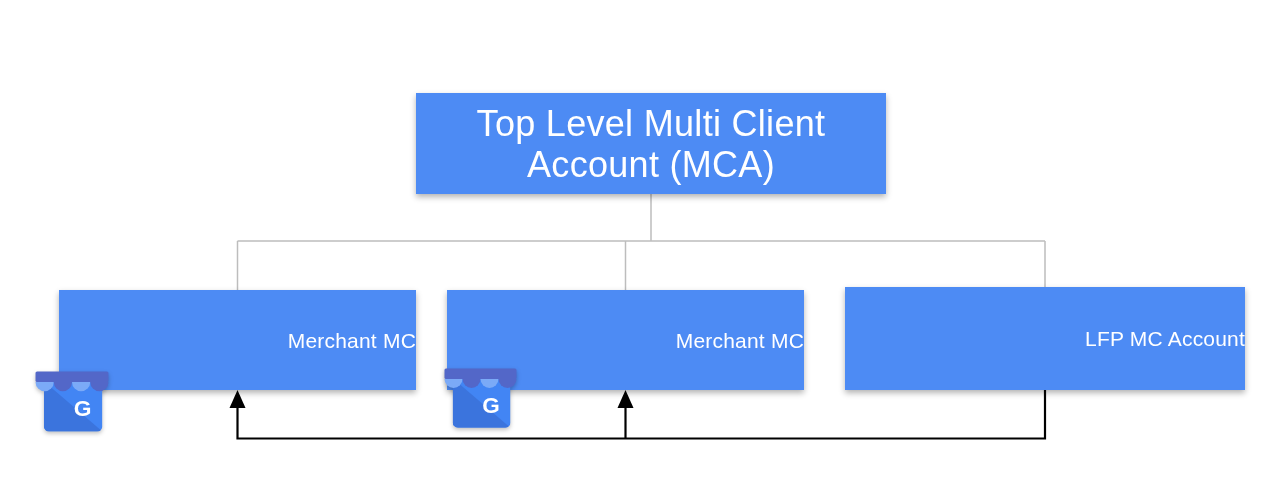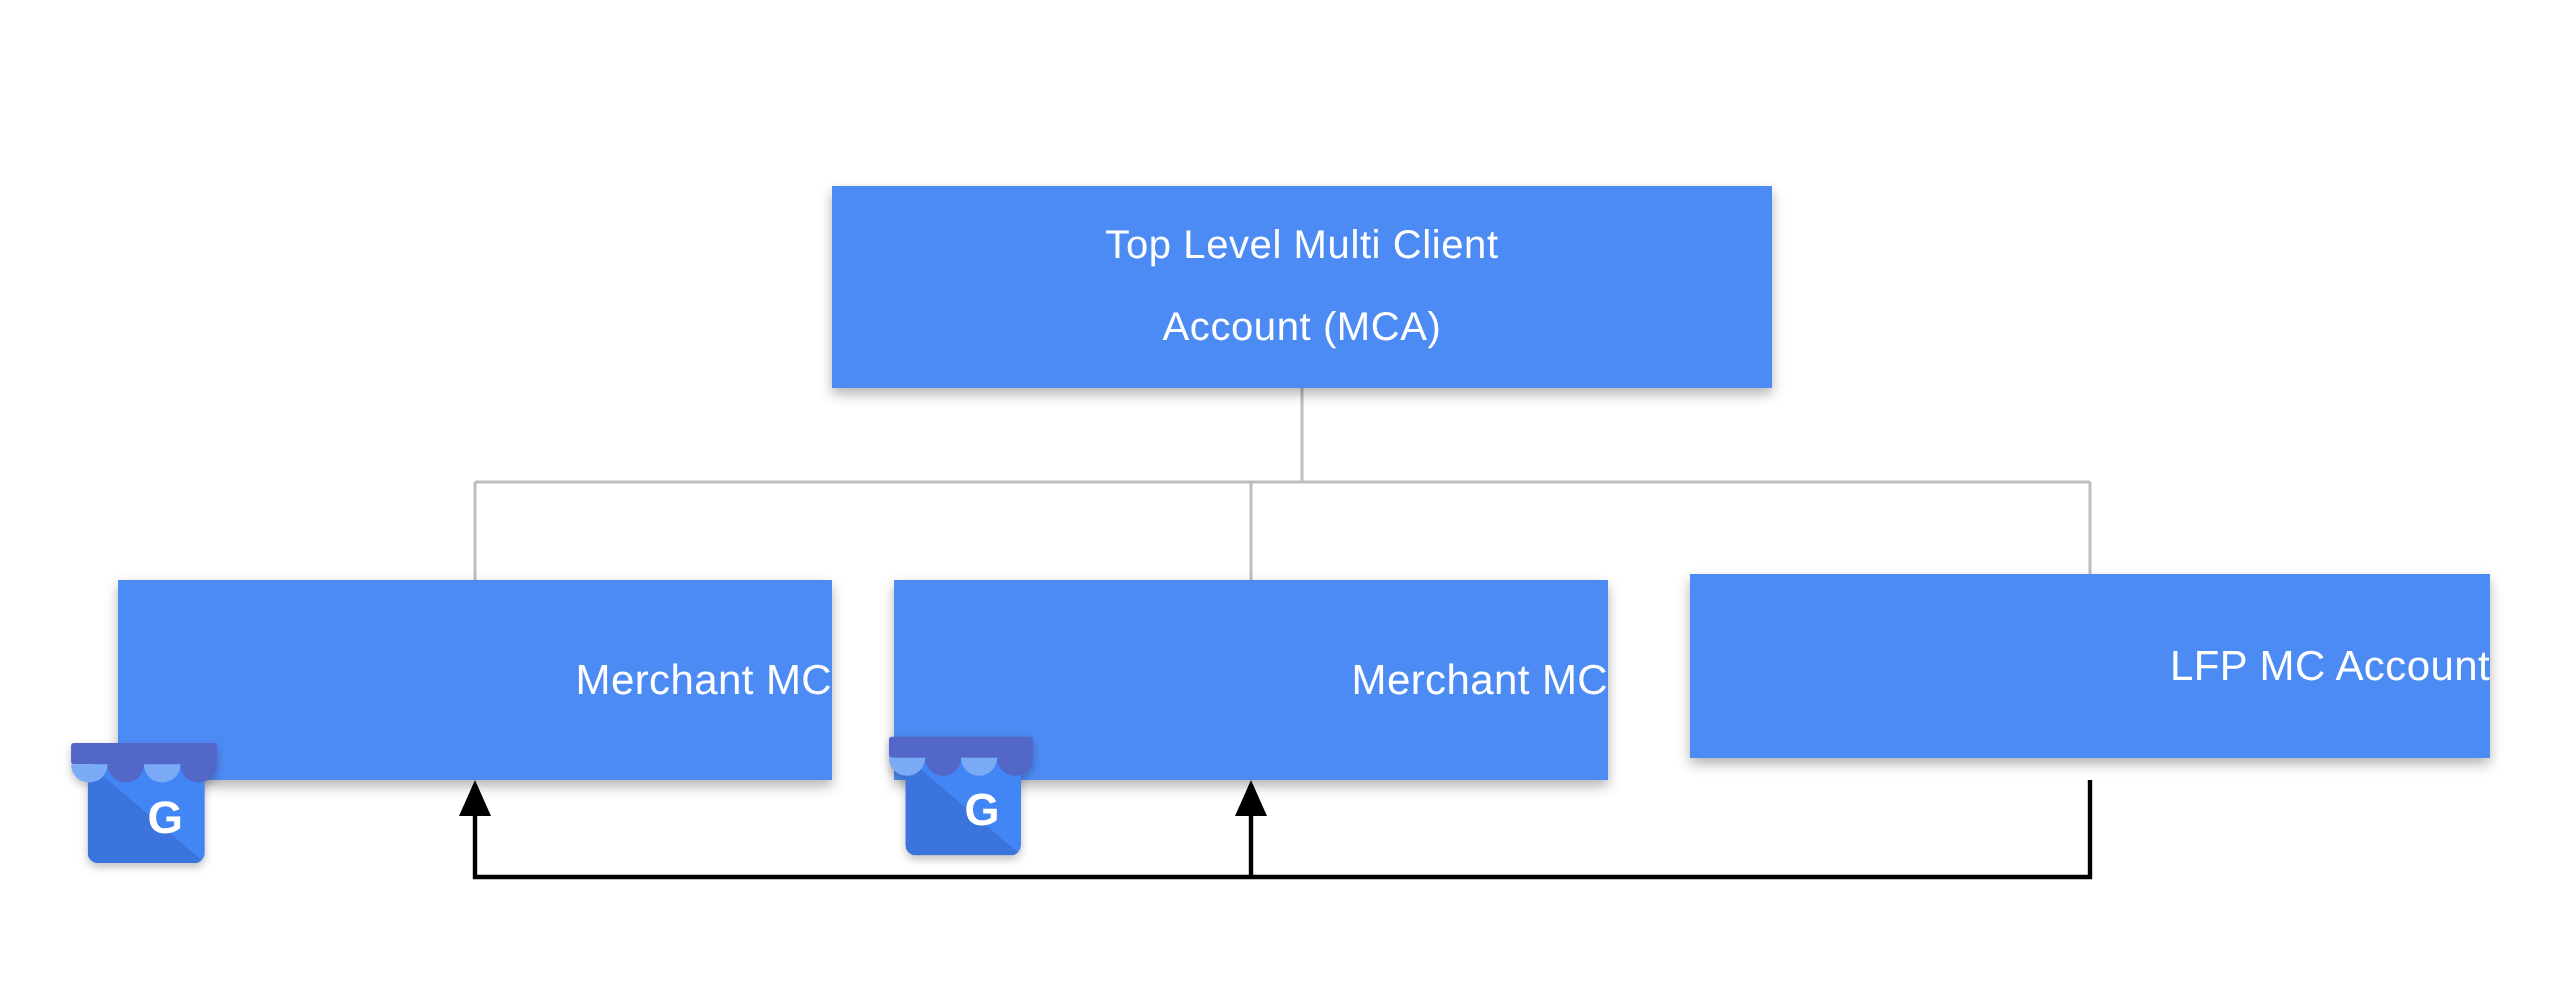--- a/index.html
+++ b/index.html
@@ -40,31 +40,31 @@
     align-items:center;
     justify-content:center;
     text-align:center;
     background:var(--node-fill,#4d8bf4);
     color:var(--node-text,#ffffff);
     box-shadow:0 3px 6px rgba(0,0,0,0.30);
   }
   .node-root{
     left:416px; top:93px;
     width:470px; height:101px;
-    font-size:20px; line-height:41px;
+    font-size:36px; line-height:41px;
     letter-spacing:0.3px;
   }
   .node-child{
     font-size:21px; line-height:29px;
     letter-spacing:0.2px;
     align-items:flex-end;
   }
   .node-sub1{ left:59px;  top:290px; width:357px; height:100px; }
   .node-sub2{ left:447px; top:290px; width:357px; height:100px; }
-  .node-lfp { left:845px; top:287px; width:400px; height:92px; }
+  .node-lfp { left:845px; top:287px; width:400px; height:103px; }
   .node-lfp .line2{ font-size:19px; }
   .gmb-icon{
     position:absolute;
     filter:drop-shadow(0 2px 2px rgba(0,0,0,0.25));
   }
   .gmb-icon-1{ left:34px;  top:369px; width:76px; height:65px; }
   .gmb-icon-2{ left:443px; top:366px; width:75px; height:64px; }
   .awn-dark { fill:var(--icon-awning-dark,#5367c8); }
   .awn-light{ fill:var(--icon-awning-light,#7baaf7); }
   .gmb-body { fill:var(--icon-body,#4285f4); }

